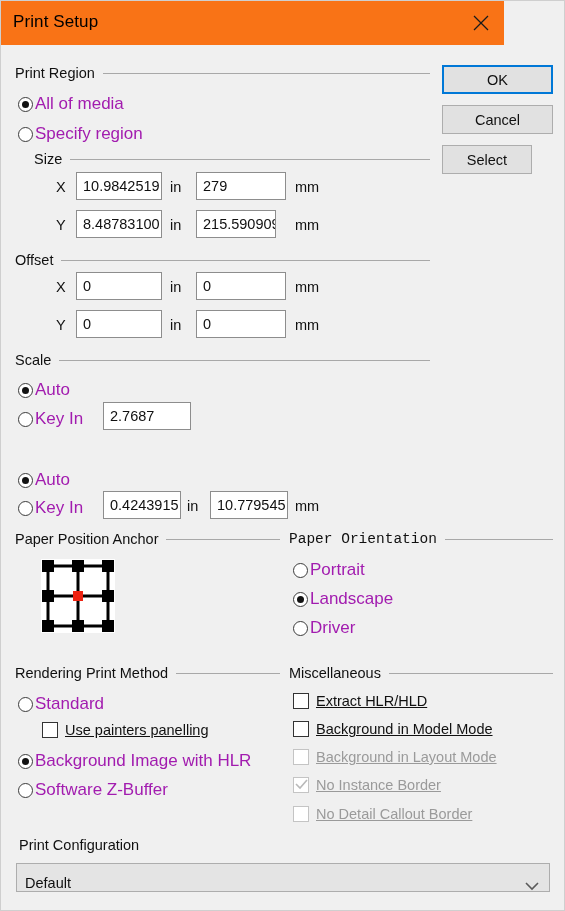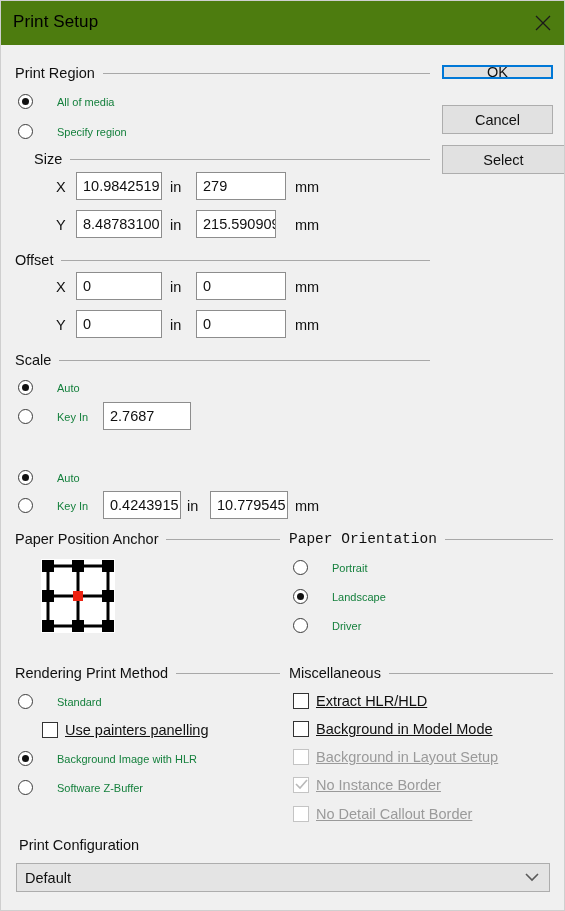--- a/index.html
+++ b/index.html
@@ -17,23 +17,23 @@
     height: 911px;
     box-sizing: border-box;
     background: #f0f0f0;
     border: 1px solid #cfcfcf;
     overflow: hidden;
   }
   
   .titlebar {
     position: absolute;
     left: 0; top: 0;
-    width: 565px;
+    width: 503px;
     height: 44px;
-    background: #4d7c0f;
+    background: #f97316;
     border-bottom: 1px solid #f0f0f0;
   }
   .title-text {
     position: absolute;
     left: 12px;
     top: 11px;
     font-size: 17px;
     color: #000000;
     letter-spacing: 0.1px;
   }
@@ -96,23 +96,23 @@
   .radio.checked .dot::after {
     content: "";
     position: absolute;
     left: 50%; top: 50%;
     width: 7px; height: 7px;
     margin: -3.5px 0 0 -3.5px;
     border-radius: 50%;
     background: #121212;
   }
   .radio .rlabel {
-    font-size: 11px;
-    color: #15803d;
-    margin-left: 24px;
+    font-size: 17px;
+    color: #a21caf;
+    margin-left: 2px;
     white-space: nowrap;
   }
 
   
   .check {
     position: absolute;
     display: flex;
     align-items: center;
     cursor: default;
   }
@@ -216,27 +216,27 @@
     <div class="close-btn">
       <span>
         <svg width="18" height="18" viewBox="0 0 18 18">
           <line x1="2" y1="2" x2="16" y2="16" stroke="#1a1a1a" stroke-width="1.3"></line>
           <line x1="16" y1="2" x2="2" y2="16" stroke="#1a1a1a" stroke-width="1.3"></line>
         </svg>
       </span>
     </div>
   </div>
 
-  <div class="btn default" style="left:441px; top:64px; width:111px; height:14px;">
+  <div class="btn default" style="left:441px; top:64px; width:111px; height:29px;">
     <span>OK</span>
   </div>
   <div class="btn" style="left:441px; top:104px; width:111px; height:29px;">
     <span>Cancel</span>
   </div>
-  <div class="btn" style="left:441px; top:144px; width:123px; height:29px;">
+  <div class="btn" style="left:441px; top:144px; width:90px; height:29px;">
     <span>Select</span>
   </div>
 
   <div class="group" style="left:14px; top:63px; width:415px;">
     <span class="glabel">Print Region</span>
     <span class="grule"></span>
   </div>
 
   <div class="radio checked" style="left:17px; top:93px;">
     <span class="dot"></span>
@@ -420,42 +420,42 @@
     <span class="box">
       
     </span>
     <span class="clabel">Background in Model Mode</span>
   </div>
 
   <div class="check disabled" style="left:292px; top:748px;">
     <span class="box">
       
     </span>
-    <span class="clabel">Background in Layout Setup</span>
+    <span class="clabel">Background in Layout Mode</span>
   </div>
 
   <div class="check disabled checked" style="left:292px; top:776px;">
     <span class="box">
       <svg class="tick" width="13" height="13" viewBox="0 0 13 13">
         <polyline points="1,6 5,10 12,2" fill="none" stroke="#b9b9b9" stroke-width="1.6"></polyline>
       </svg>
     </span>
     <span class="clabel">No Instance Border</span>
   </div>
 
   <div class="check disabled" style="left:292px; top:805px;">
     <span class="box">
       
     </span>
     <span class="clabel">No Detail Callout Border</span>
   </div>
 
   <div class="txt" style="left:18px; top:836px;">Print Configuration</div>
 
-  <div class="combo" style="left:15px; top:862px; width:534px; height:29px;">
+  <div class="combo" style="left:15px; top:862px; width:534px; height:29px;align-items:flex-end;">
     <span class="cval">Default</span>
     <span class="carrow">
       <svg width="14" height="9" viewBox="0 0 14 9">
         <polyline points="1,1 7,7 13,1" fill="none" stroke="#5a5a5a" stroke-width="1.6"></polyline>
       </svg>
     </span>
   </div>
 
 </div>
 

